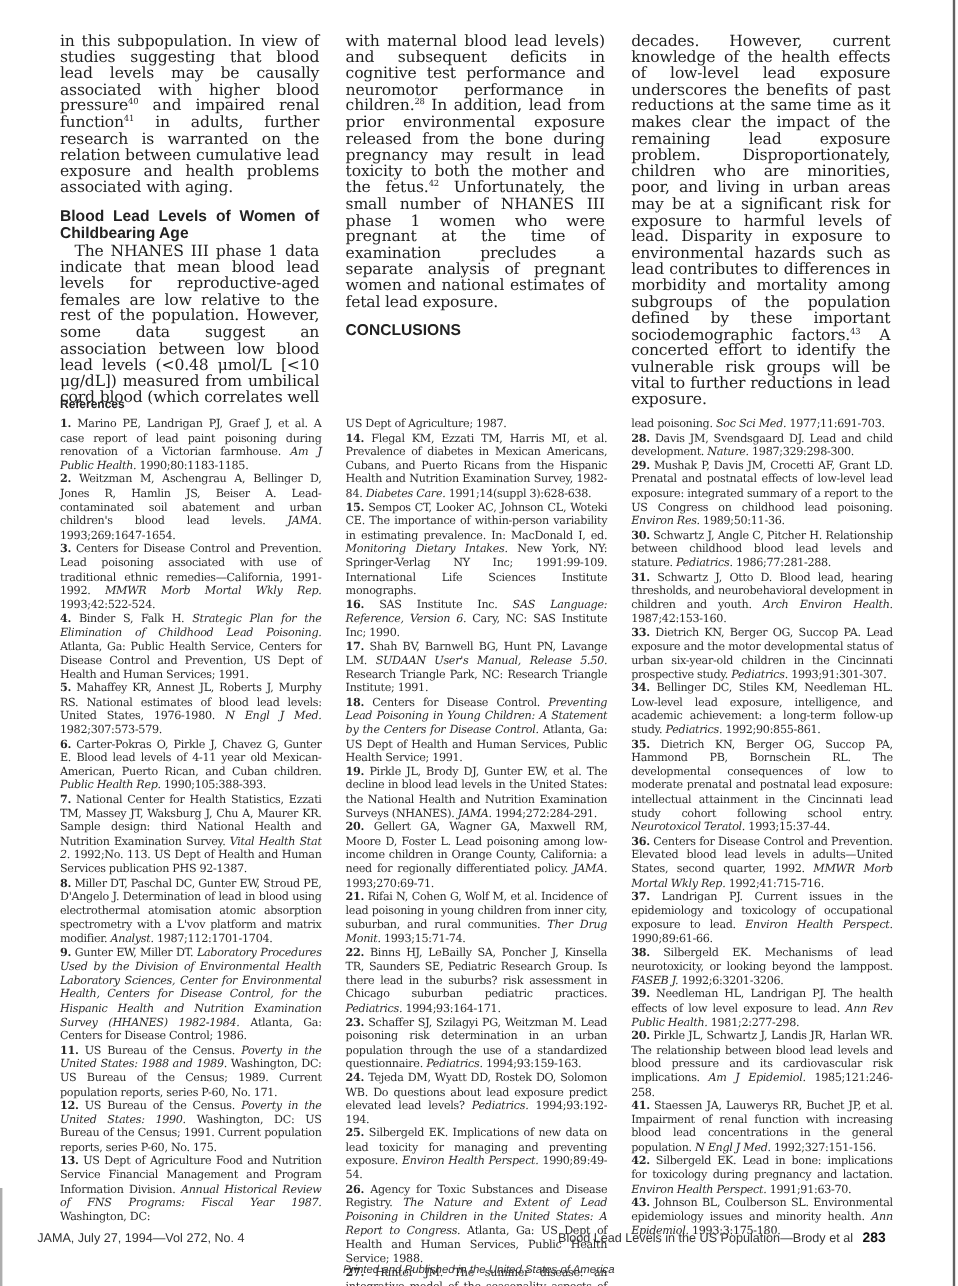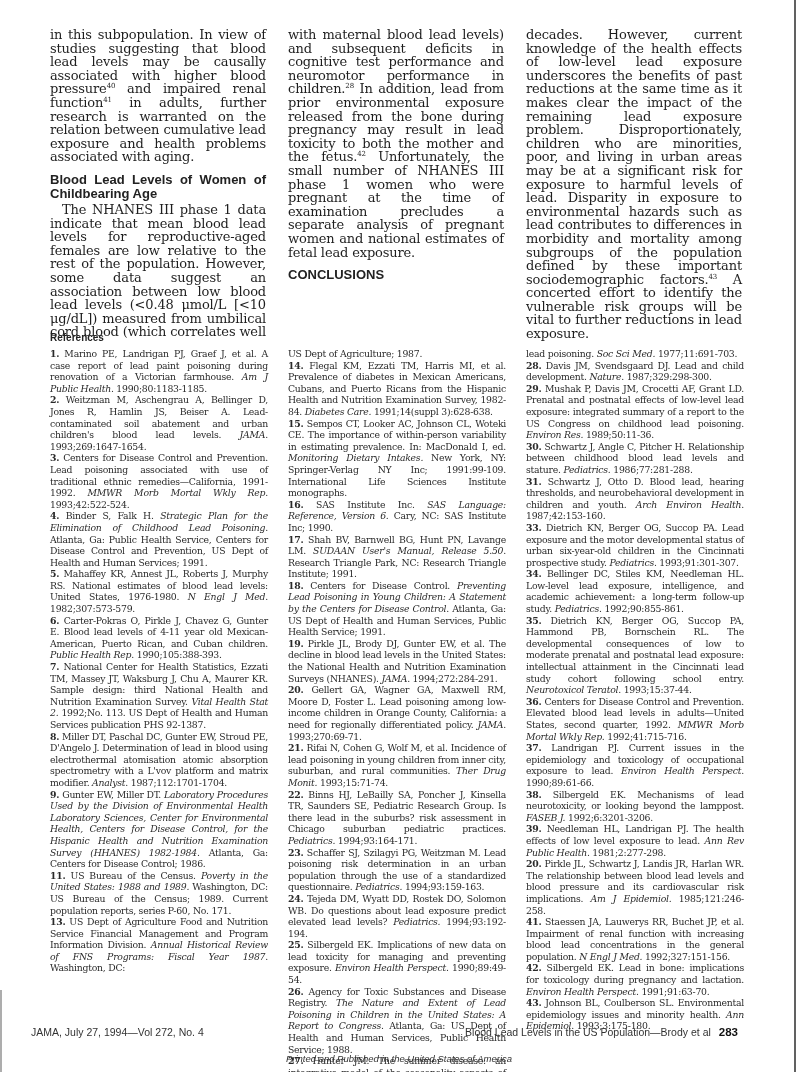--- a/index.html
+++ b/index.html
@@ -51,20 +51,21 @@
     <p class="ref"><span class="num">1.</span><span> Marino PE, Landrigan PJ, Graef J, et al. A case report of lead paint poisoning during renovation of a Victorian farmhouse. </span><i>Am J Public Health.</i><span> 1990;80:1183-1185.</span></p>
     <p class="ref"><span class="num">2.</span><span> Weitzman M, Aschengrau A, Bellinger D, Jones R, Hamlin JS, Beiser A. Lead-contaminated soil abatement and urban children's blood lead levels. </span><i>JAMA.</i><span> 1993;269:1647-1654.</span></p>
     <p class="ref"><span class="num">3.</span><span> Centers for Disease Control and Prevention. Lead poisoning associated with use of traditional ethnic remedies—California, 1991-1992. </span><i>MMWR Morb Mortal Wkly Rep.</i><span> 1993;42:522-524.</span></p>
     <p class="ref"><span class="num">4.</span><span> Binder S, Falk H. </span><i>Strategic Plan for the Elimination of Childhood Lead Poisoning.</i><span> Atlanta, Ga: Public Health Service, Centers for Disease Control and Prevention, US Dept of Health and Human Services; 1991.</span></p>
     <p class="ref"><span class="num">5.</span><span> Mahaffey KR, Annest JL, Roberts J, Murphy RS. National estimates of blood lead levels: United States, 1976-1980. </span><i>N Engl J Med.</i><span> 1982;307:573-579.</span></p>
     <p class="ref"><span class="num">6.</span><span> Carter-Pokras O, Pirkle J, Chavez G, Gunter E. Blood lead levels of 4-11 year old Mexican-American, Puerto Rican, and Cuban children. </span><i>Public Health Rep.</i><span> 1990;105:388-393.</span></p>
     <p class="ref"><span class="num">7.</span><span> National Center for Health Statistics, Ezzati TM, Massey JT, Waksburg J, Chu A, Maurer KR. Sample design: third National Health and Nutrition Examination Survey. </span><i>Vital Health Stat 2.</i><span> 1992;No. 113. US Dept of Health and Human Services publication PHS 92-1387.</span></p>
     <p class="ref"><span class="num">8.</span><span> Miller DT, Paschal DC, Gunter EW, Stroud PE, D'Angelo J. Determination of lead in blood using electrothermal atomisation atomic absorption spectrometry with a L'vov platform and matrix modifier. </span><i>Analyst.</i><span> 1987;112:1701-1704.</span></p>
     <p class="ref"><span class="num">9.</span><span> Gunter EW, Miller DT. </span><i>Laboratory Procedures Used by the Division of Environmental Health Laboratory Sciences, Center for Environmental Health, Centers for Disease Control, for the Hispanic Health and Nutrition Examination Survey (HHANES) 1982-1984.</i><span> Atlanta, Ga: Centers for Disease Control; 1986.</span></p>
     <p class="ref"><span class="num">11.</span><span> US Bureau of the Census. </span><i>Poverty in the United States: 1988 and 1989.</i><span> Washington, DC: US Bureau of the Census; 1989. Current population reports, series P-60, No. 171.</span></p>
+    <p class="ref"><span class="num">12.</span><span> US Bureau of the Census. </span><i>Poverty in the United States: 1990.</i><span> Washington, DC: US Bureau of the Census; 1991. Current population reports, series P-60, No. 175.</span></p>
     <p class="ref"><span class="num">13.</span><span> US Dept of Agriculture Food and Nutrition Service Financial Management and Program Information Division. </span><i>Annual Historical Review of FNS Programs: Fiscal Year 1987.</i><span> Washington, DC:</span></p>
   </div>
 <div class="refcol" id="r2">
     <p class="ref"><span class="num"></span><span>US Dept of Agriculture; 1987.</span><i></i><span></span></p>
     <p class="ref"><span class="num">14.</span><span> Flegal KM, Ezzati TM, Harris MI, et al. Prevalence of diabetes in Mexican Americans, Cubans, and Puerto Ricans from the Hispanic Health and Nutrition Examination Survey, 1982-84. </span><i>Diabetes Care.</i><span> 1991;14(suppl 3):628-638.</span></p>
     <p class="ref"><span class="num">15.</span><span> Sempos CT, Looker AC, Johnson CL, Woteki CE. The importance of within-person variability in estimating prevalence. In: MacDonald I, ed. </span><i>Monitoring Dietary Intakes.</i><span> New York, NY: Springer-Verlag NY Inc; 1991:99-109. International Life Sciences Institute monographs.</span></p>
     <p class="ref"><span class="num">16.</span><span> SAS Institute Inc. </span><i>SAS Language: Reference, Version 6.</i><span> Cary, NC: SAS Institute Inc; 1990.</span></p>
     <p class="ref"><span class="num">17.</span><span> Shah BV, Barnwell BG, Hunt PN, Lavange LM. </span><i>SUDAAN User's Manual, Release 5.50.</i><span> Research Triangle Park, NC: Research Triangle Institute; 1991.</span></p>
     <p class="ref"><span class="num">18.</span><span> Centers for Disease Control. </span><i>Preventing Lead Poisoning in Young Children: A Statement by the Centers for Disease Control.</i><span> Atlanta, Ga: US Dept of Health and Human Services, Public Health Service; 1991.</span></p>
     <p class="ref"><span class="num">19.</span><span> Pirkle JL, Brody DJ, Gunter EW, et al. The decline in blood lead levels in the United States: the National Health and Nutrition Examination Surveys (NHANES). </span><i>JAMA.</i><span> 1994;272:284-291.</span></p>

